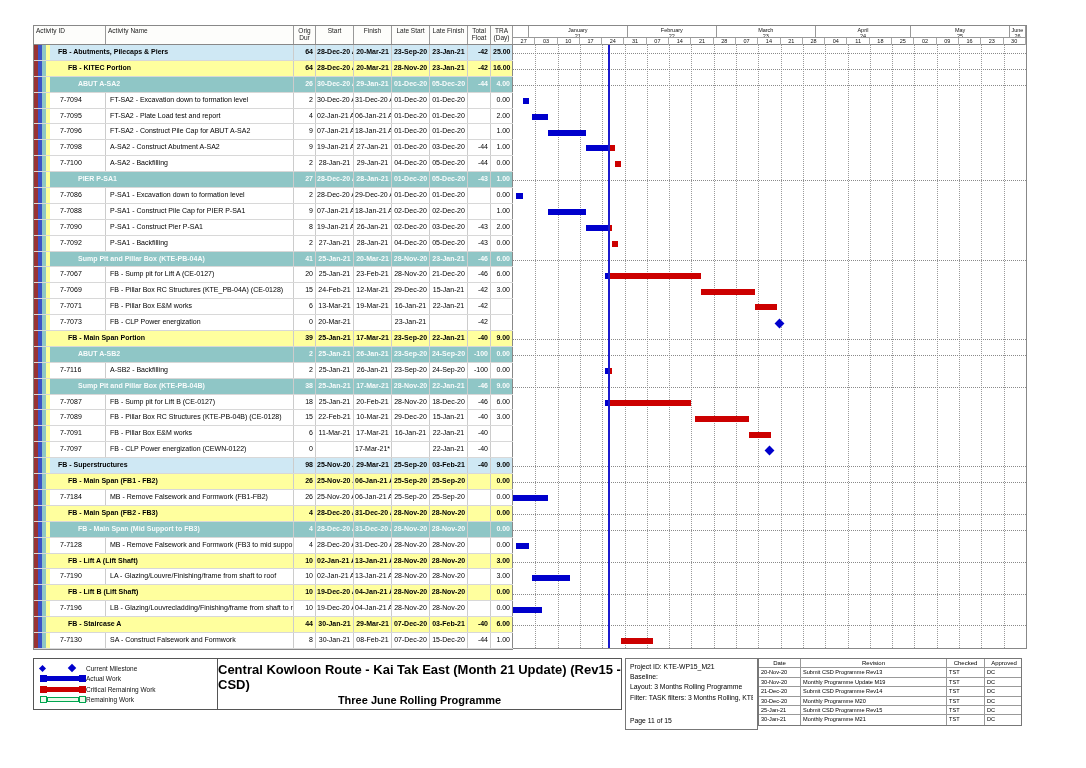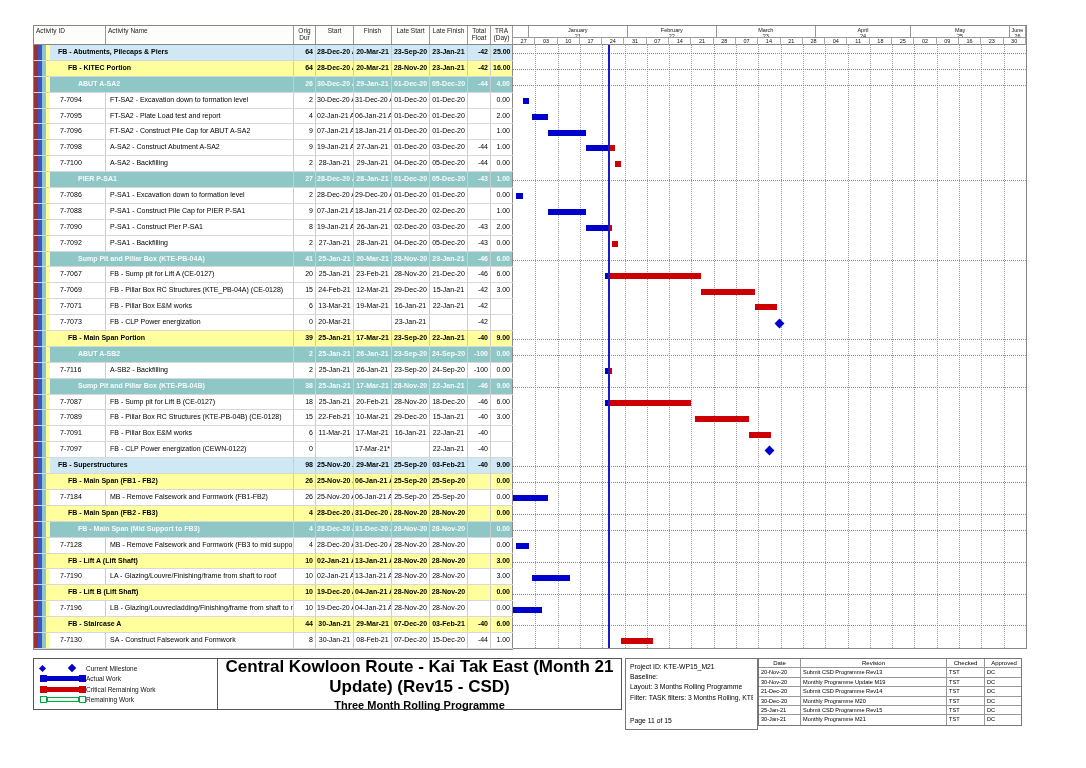--- a/index.html
+++ b/index.html
@@ -49,21 +49,21 @@
   
   .legendbox { position:absolute; left:33px; top:658px; width:185px; height:52px; border:1px solid #555; padding:4px 6px; display:flex; flex-direction:column; justify-content:space-between; }
   .litem { display:flex; align-items:center; height:10px; }
   .licon { width:46px; flex:0 0 46px; display:flex; align-items:center; }
   .llabel { font-size:6.5px; color:#111; }
   .lbar { height:5px; flex:1; }
   .lsq { width:7px; height:7px; flex:0 0 7px; }
   .ldia { width:6px; height:6px; transform:rotate(45deg); }
 
   .titlebox { position:absolute; left:218px; top:658px; width:404px; height:52px; border:1px solid #555; border-left:none; display:flex; flex-direction:column; align-items:center; justify-content:center; }
-  .t1 { font-size:17px; font-weight:bold;text-align:center; }
+  .t1 { font-size:13px; font-weight:bold; }
   .t2 { font-size:11px; font-weight:bold; margin-top:2px; }
 
   .infobox { position:absolute; left:625px; top:658px; width:133px; height:72px; border:1px solid #777; padding:3px 4px; display:flex; flex-direction:column; }
   .infobox div { font-size:6.8px; line-height:1.5; white-space:nowrap; overflow:hidden; }
   .pageline { margin-top:auto; }
 
   .revbox { position:absolute; left:758px; top:658px; width:264px; border:1px solid #777; }
   .revrow { display:flex; height:9.4px; border-bottom:1px solid #999; }
   .revrow:last-child { border-bottom:none; }
   .revrow span { display:block; font-size:5.6px; line-height:9px; padding:0 2px; border-right:1px solid #999; overflow:hidden; white-space:nowrap; }
@@ -886,21 +886,21 @@
           <div class="lsq" style="background: rgb(234, 251, 233); border: 1px solid rgb(0, 165, 80);"></div>
           <div class="lbar" style="background: rgb(234, 251, 233); border: 1px solid rgb(0, 165, 80);"></div>
           <div class="lsq" style="background: rgb(234, 251, 233); border: 1px solid rgb(0, 165, 80);"></div>
         </div>
         <div class="llabel">Remaining Work</div>
       </div>
     </div>
 
   <div class="titlebox">
     <div class="t1">Central Kowloon Route - Kai Tak East (Month 21 Update) (Rev15 - CSD)</div>
-    <div class="t2">Three Month Rolling Programme</div>
+    <div class="t2">Three June Rolling Programme</div>
   </div>
 
   <div class="infobox">
     <div>Project ID: KTE-WP15_M21</div>
     <div>Baseline:</div>
     <div>Layout: 3 Months Rolling Programme</div>
     <div>Filter: TASK filters: 3 Months Rolling, KTE - Submission.</div>
     <div class="pageline">Page 11 of 15</div>
   </div>
 

